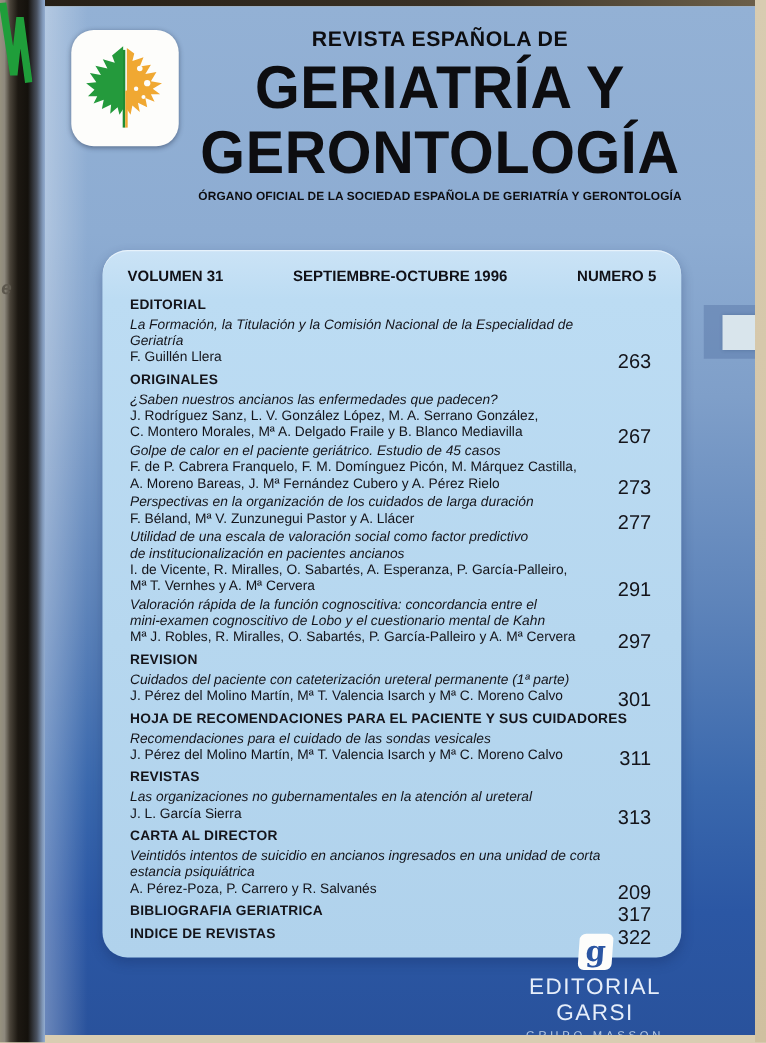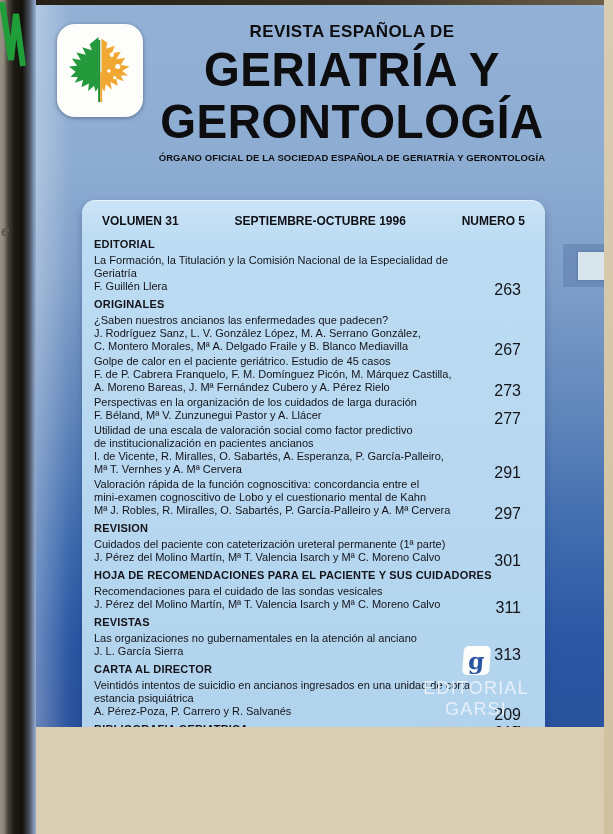--- a/index.html
+++ b/index.html
@@ -11,47 +11,47 @@
   }
   
   .top-edge { position:absolute; left:0; top:0; width:604px; height:5px;
     background:linear-gradient(90deg,#241d14,#3a3227 60%,#6b5f49); }
   .left-strip { position:absolute; left:0; top:0; width:36px; height:834px;
     background:linear-gradient(90deg,#96917f 0%,#8d887d 10%,#4a443a 22%,#1c1812 40%,#14110c 62%,#4a5260 82%,#7e95b5 94%,#93add1 100%); }
   .spine-mark-w { position:absolute; left:0; top:2px; }
   .spine-letter { position:absolute; left:1px; top:222px; font-size:15px; font-weight:bold;
     color:#5d584e; font-style:italic; }
   
-  .cover { position:absolute; left:36px; top:5px; width:568px; height:722px; overflow:hidden;
+  .cover { position:absolute; left:36px; top:5px; width:568px; height:823px; overflow:hidden;
     background:linear-gradient(180deg,#93b1d5 0%,#8dacd2 22%,#7f9fc9 38%,#5e84ba 58%,#3a68ad 76%,#2b57a4 88%,#29529c 100%); }
   .cover::before { content:""; position:absolute; left:0; top:0; bottom:0; width:34px;
     background:linear-gradient(90deg,rgba(255,255,255,0.30),rgba(255,255,255,0)); pointer-events:none; }
   
   .logo-box { position:absolute; left:21px; top:19px; width:86px; height:93px;
     background:#fdfdfb; border-radius:18px; box-shadow:0 1px 4px rgba(25,35,60,0.45);
     display:flex; align-items:center; justify-content:center; }
   .masthead { position:absolute; left:80px; top:17px; width:472px; text-align:center; color:#0d0d10; }
   .super-title { font-size:17px; font-weight:bold; letter-spacing:0.4px; }
   .journal-title { font-size:46px; font-weight:bold; line-height:52px; letter-spacing:0.5px;
     transform:scaleY(1.05); transform-origin:top center; }
   .org-line { font-size:9.5px; font-weight:bold; margin-top:6px; letter-spacing:0.1px; }
   
-  .panel { position:absolute; left:46px; top:195px; width:463px; height:566px; border-radius:14px;
+  .panel { position:absolute; left:46px; top:195px; width:463px; height:566px; border-radius:20px;
     background:linear-gradient(180deg,#cbe3f6 0%,#bcdcf3 7%,#b6d7ef 55%,#b0d2ec 100%);
     box-shadow:0 4px 9px rgba(20,40,90,0.30), inset 0 1px 0 rgba(255,255,255,0.55);
     overflow:hidden; }
   .issue-bar { display:flex; justify-content:space-between; align-items:baseline;
     padding:14px 20px 9px 20px; font-size:12px; font-weight:bold; color:#101016; }
-  .toc { padding:0 24px 0 12px; font-size:11px; line-height:13px; color:#14141a; }
+  .toc { padding:0 24px 0 22px; font-size:11px; line-height:13px; color:#14141a; }
   .heading-row { margin:5px 0 3px 0; display:flex; justify-content:space-between; align-items:flex-end; }
   .toc-section:first-child .heading-row { margin-top:1px; }
   .section-heading { font-weight:bold; font-size:11px; letter-spacing:0.2px; }
   .entry { display:flex; justify-content:space-between; align-items:flex-end; margin-bottom:2px; }
   .entry-text { white-space:pre-line; max-width:402px; }
-  .entry-title { }
+  .entry-title { font-style:italic; }
   .num { font-size:16px; padding-left:8px; transform:translateY(3px); white-space:nowrap; }
   
   .tab-halo { position:absolute; left:527px; top:239px; width:41px; height:43px;
     background:rgba(80,110,160,0.40); }
   .tab { position:absolute; left:542px; top:247px; width:30px; height:28px;
     background:#d9e5ec; box-shadow:0 0 3px rgba(40,60,100,0.3); }
   
   .publisher { position:absolute; left:365px; bottom:-5px; width:150px; text-align:center; color:#eef4fb; }
   .garsi-logo { width:27px; height:29px; background:#fdfdfb; border-radius:5px; margin:0 auto 3px auto;
     display:flex; align-items:center; justify-content:center;
@@ -157,21 +157,21 @@
           <div class="entry">
             <div class="entry-text"><div class="entry-title">Recomendaciones para el cuidado de las sondas vesicales</div><div class="entry-authors">J. Pérez del Molino Martín, Mª T. Valencia Isarch y Mª C. Moreno Calvo</div></div>
             <div class="num">311</div>
           </div>
         </div>
         <div class="toc-section">
           <div class="heading-row">
             <div class="section-heading">REVISTAS</div>
           </div>
           <div class="entry">
-            <div class="entry-text"><div class="entry-title">Las organizaciones no gubernamentales en la atención al anciano</div><div class="entry-authors">J. L. García Sierra</div></div>
+            <div class="entry-text"><div class="entry-title">Las organizaciones no gubernamentales en la atención al ureteral</div><div class="entry-authors">J. L. García Sierra</div></div>
             <div class="num">313</div>
           </div>
         </div>
         <div class="toc-section">
           <div class="heading-row">
             <div class="section-heading">CARTA AL DIRECTOR</div>
           </div>
           <div class="entry">
             <div class="entry-text"><div class="entry-title">Veintidós intentos de suicidio en ancianos ingresados en una unidad de corta
 estancia psiquiátrica</div><div class="entry-authors">A. Pérez-Poza, P. Carrero y R. Salvanés</div></div>

